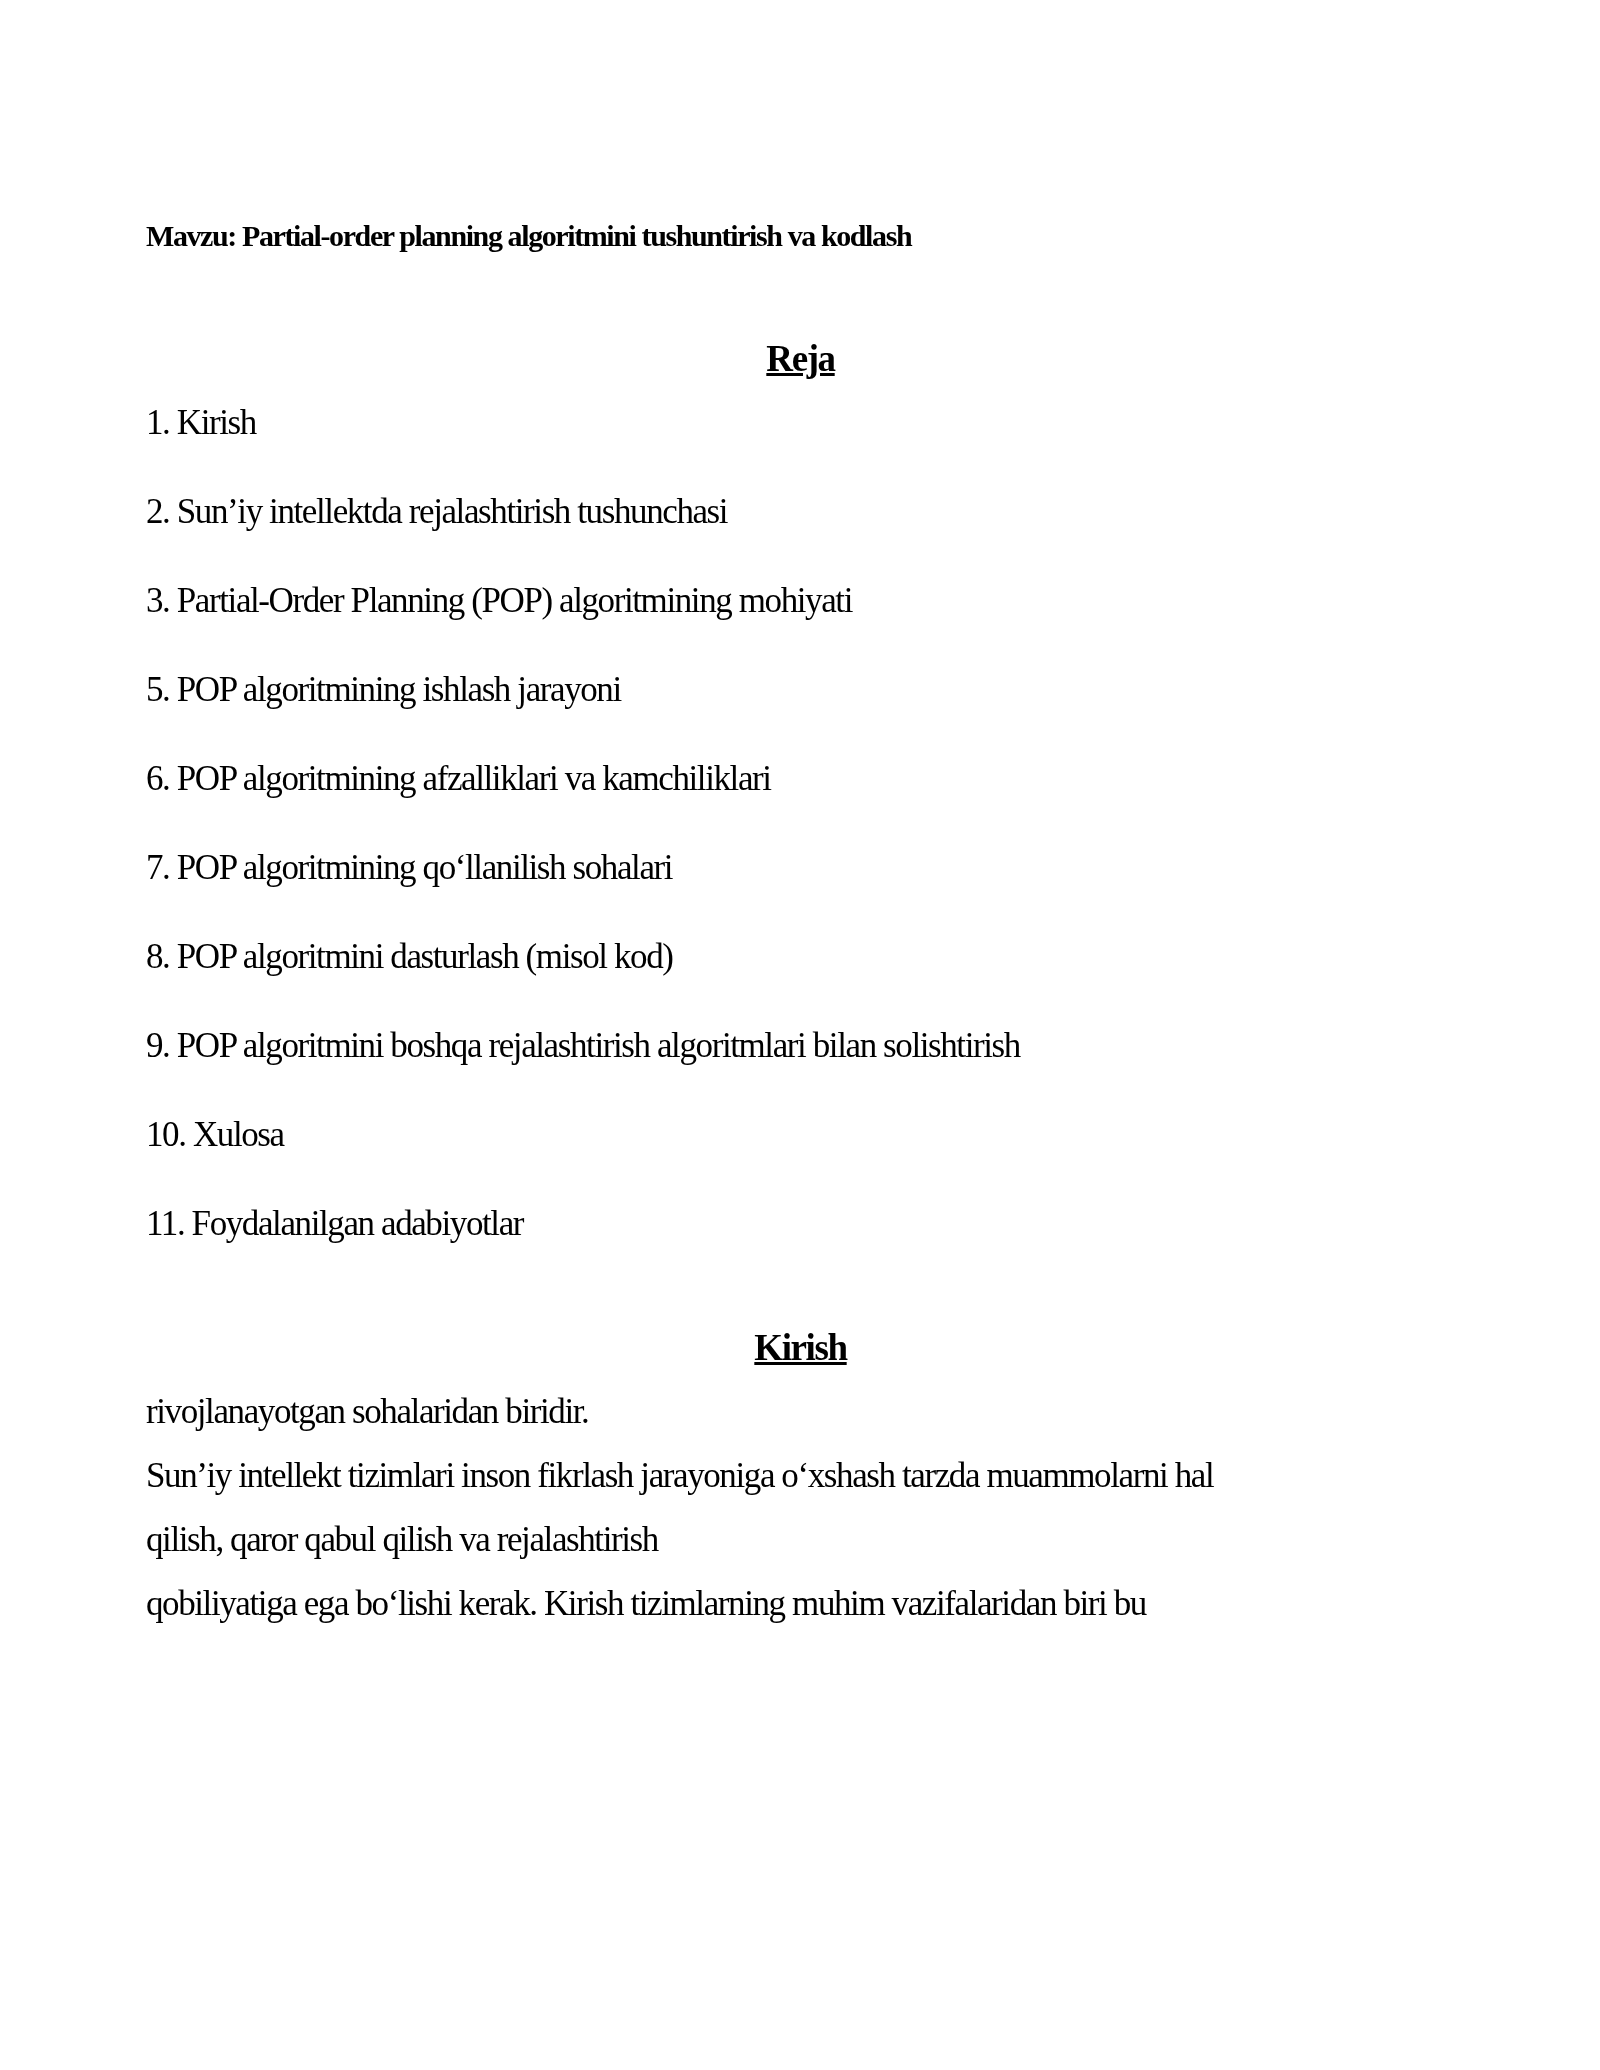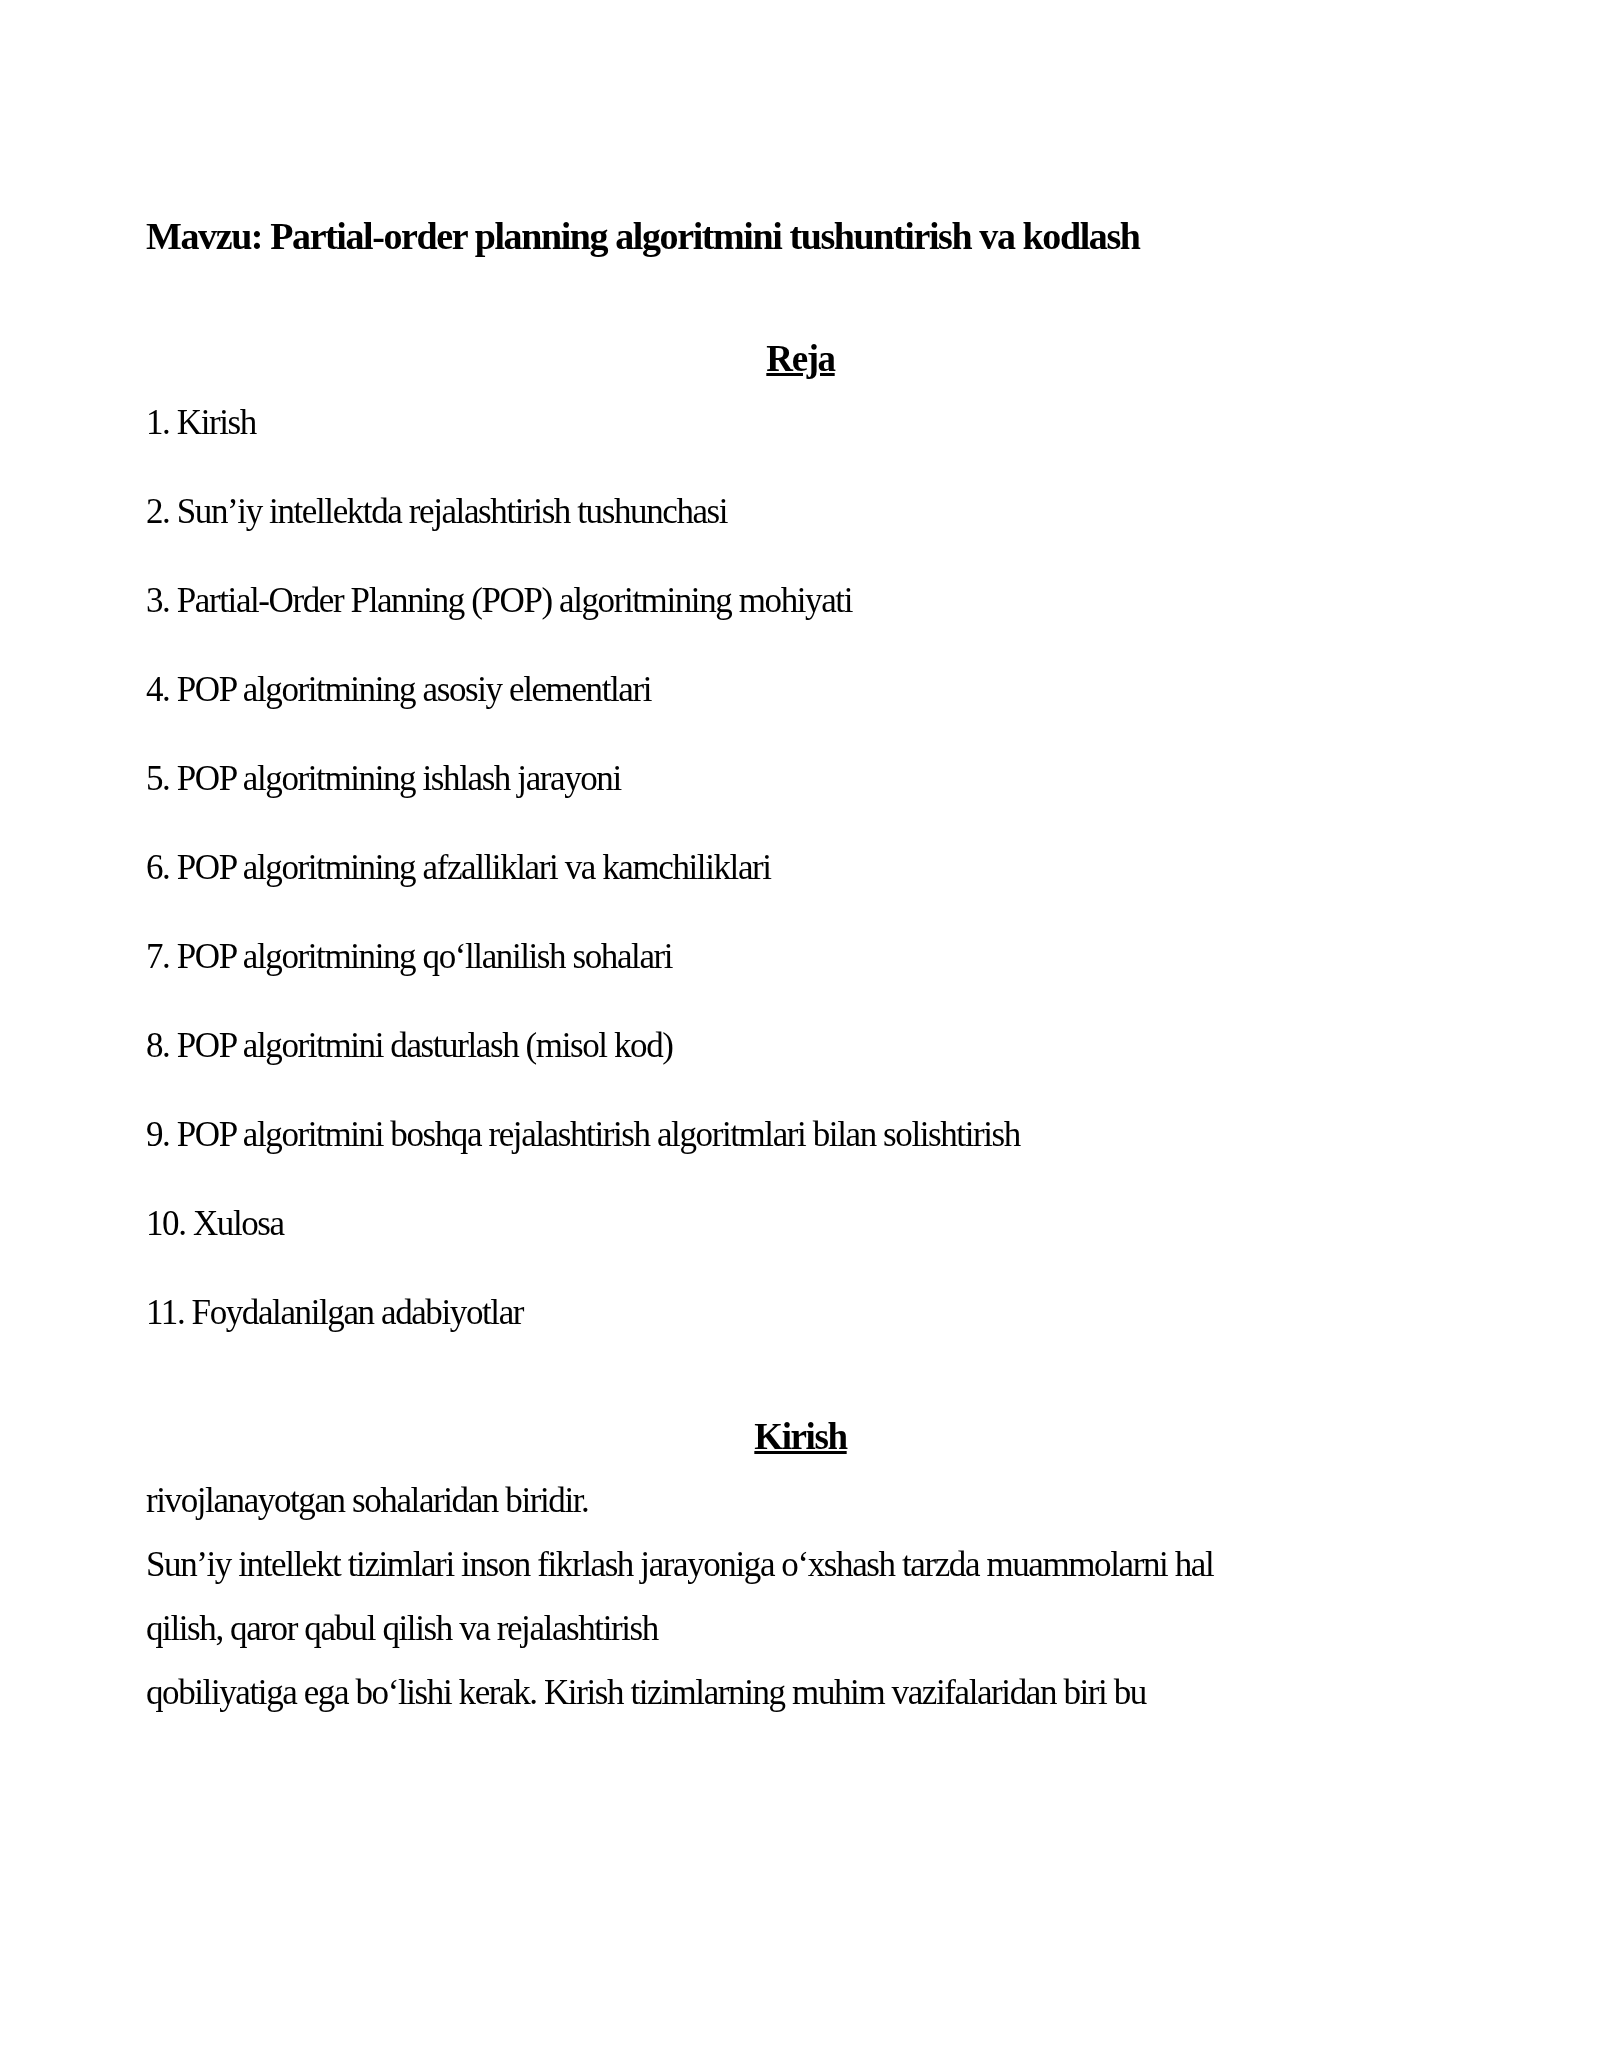--- a/index.html
+++ b/index.html
@@ -16,21 +16,21 @@
     font-family: "Liberation Serif", "DejaVu Serif", serif;
     font-size: 35px;
     letter-spacing: -0.04em;
     overflow: hidden;
     box-sizing: border-box;
   }
   .content {
     padding: 204px 145px 0 146px;
   }
   .doc-title {
-    font-size: 38px;
+    font-size: 30px;
     font-weight: bold;
     line-height: 64px;
     text-align: left;
   }
   .center-heading {
     font-size: 37px;
     font-weight: bold;
     line-height: 64px;
     text-align: center;
     text-decoration: underline;
@@ -66,21 +66,20 @@
   <div class="content">
 
     <div class="doc-title">Mavzu: Partial-order planning algoritmini tushuntirish va kodlash</div>
 
     <div class="center-heading reja-heading">Reja</div>
 
     <ul class="plan-list">
       <li class="plan-item">1. Kirish</li>
       <li class="plan-item">2. Sun’iy intellektda rejalashtirish tushunchasi</li>
       <li class="plan-item">3. Partial-Order Planning (POP) algoritmining mohiyati</li>
-      <li class="plan-item">4. POP algoritmining asosiy elementlari</li>
       <li class="plan-item">5. POP algoritmining ishlash jarayoni</li>
       <li class="plan-item">6. POP algoritmining afzalliklari va kamchiliklari</li>
       <li class="plan-item">7. POP algoritmining qoʻllanilish sohalari</li>
       <li class="plan-item">8. POP algoritmini dasturlash (misol kod)</li>
       <li class="plan-item">9. POP algoritmini boshqa rejalashtirish algoritmlari bilan solishtirish</li>
       <li class="plan-item">10. Xulosa</li>
       <li class="plan-item">11. Foydalanilgan adabiyotlar</li>
     </ul>
 
     <div class="center-heading kirish-heading">Kirish</div>

